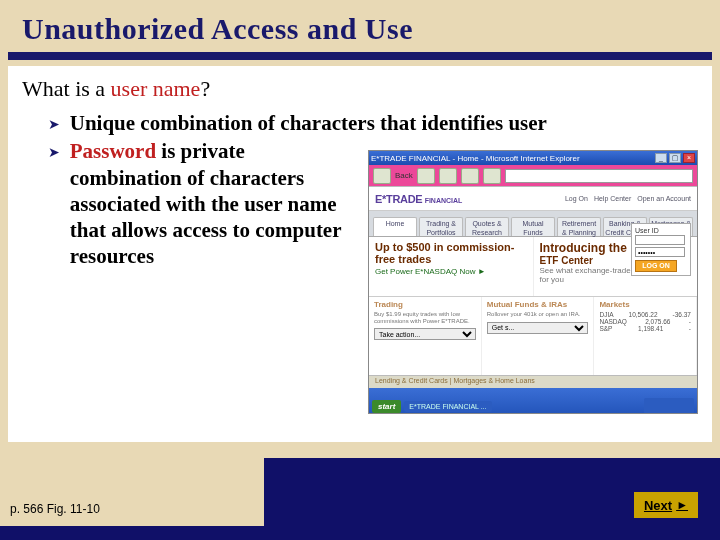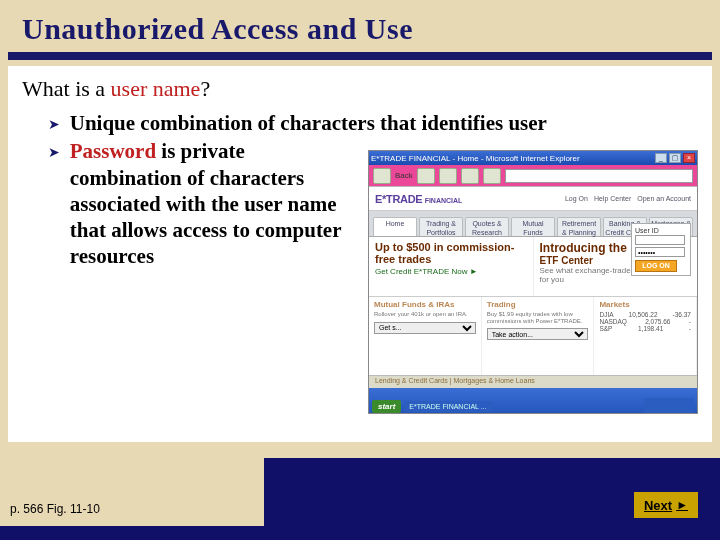--- a/index.html
+++ b/index.html
@@ -354,44 +354,44 @@
       <div class="tab">Trading &amp; Portfolios</div>
       <div class="tab">Quotes &amp; Research</div>
       <div class="tab">Mutual Funds</div>
       <div class="tab">Retirement &amp; Planning</div>
       <div class="tab">Banking &amp; Credit Cards</div>
       <div class="tab">Mortgages &amp; Home Equity</div>
     </div>
     <div class="sb-promo">
       <div class="promo-l">
         <div class="big">Up to $500 in commission-free trades</div>
-        <div class="cta">Get Credit E*TRADE Now ►</div>
+        <div class="cta">Get Power E*NASDAQ Now ►</div>
       </div>
       <div class="promo-r">
         <div class="big2">Introducing the</div>
         <div class="big3">ETF Center</div>
         <div class="txt" style="color:#777;">See what exchange-traded funds can do for you</div>
       </div>
     </div>
     <div class="login-box">
       <div>User ID</div>
       <input value="" style="">
       <input value="•••••••" style="">
       <div class="login-btn">LOG ON</div>
     </div>
     <div class="sb-lower">
       <div class="col">
+        <h6>Trading</h6>
+        <div class="txt">Buy $1.99 equity trades with low commissions with Power E*TRADE.</div>
+        <select><option>Take action...</option></select>
+      </div>
+      <div class="col">
         <h6>Mutual Funds &amp; IRAs</h6>
         <div class="txt">Rollover your 401k or open an IRA.</div>
         <select><option>Get s...</option></select>
-      </div>
-      <div class="col">
-        <h6>Trading</h6>
-        <div class="txt">Buy $1.99 equity trades with low commissions with Power E*TRADE.</div>
-        <select><option>Take action...</option></select>
       </div>
       <div class="col markets">
         <h6>Markets</h6>
         <div class="row">
             <span>DJIA</span>
             <span>10,506.22</span>
             <span>-36.37</span>
           </div>
         <div class="row">
             <span>NASDAQ</span>

